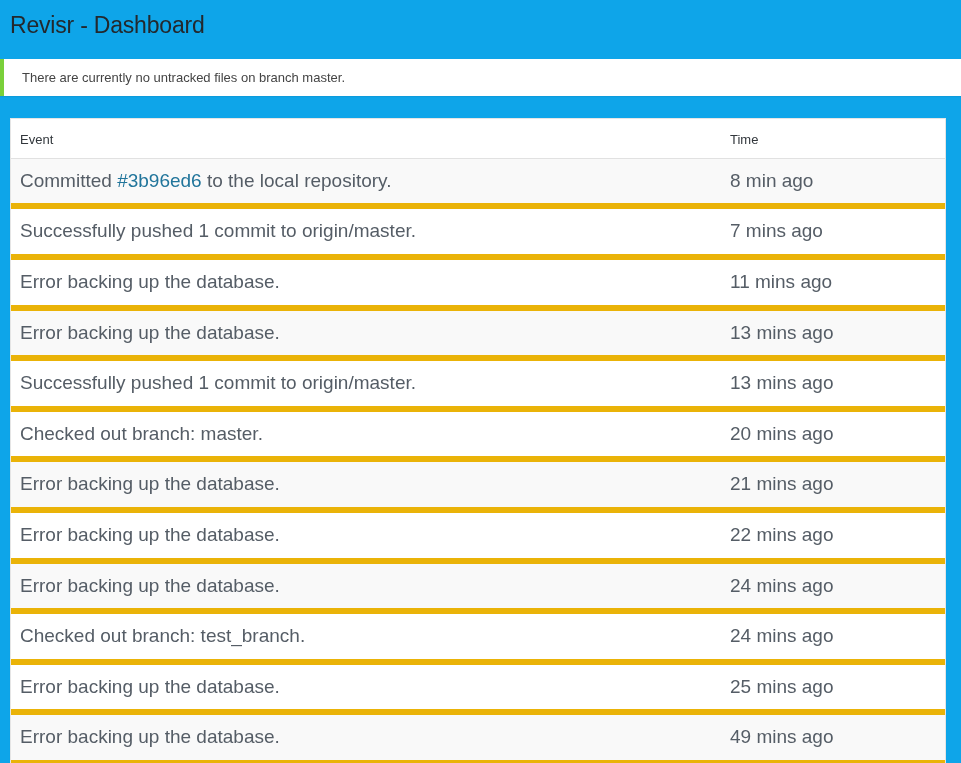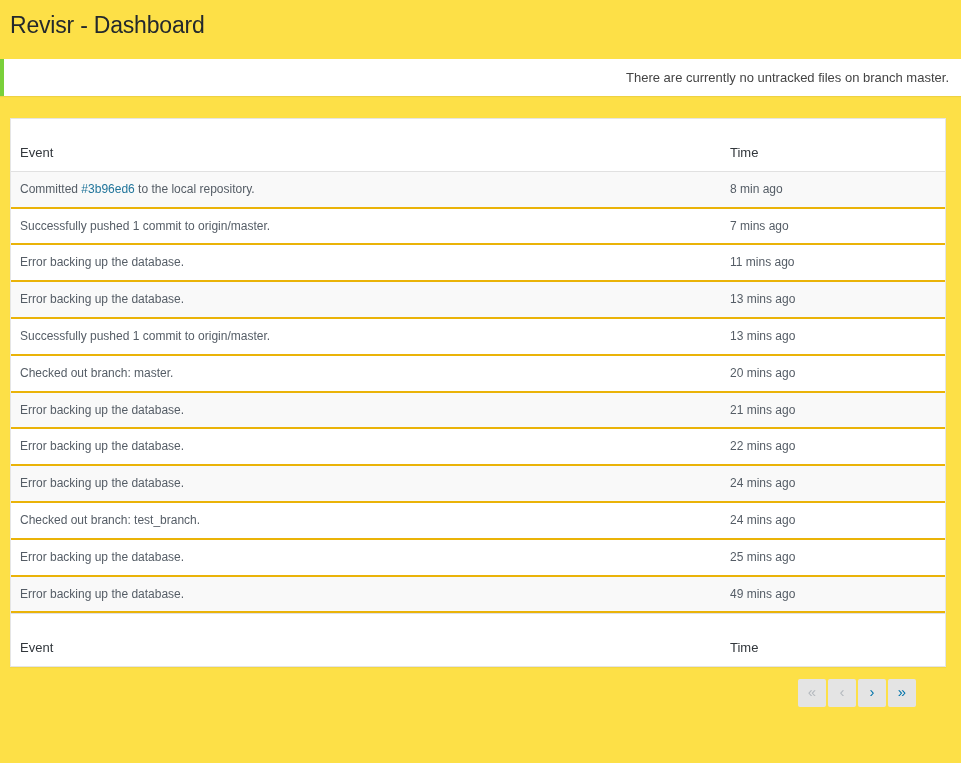--- a/index.html
+++ b/index.html
@@ -8,21 +8,21 @@
     width: 961px; height: 763px;
     background: #f1f1f1;
     font-family: "Liberation Sans", sans-serif;
     -webkit-font-smoothing: antialiased;
   }
   #wrap {
     position: relative;
     width: 961px;
     height: 763px;
     overflow: hidden;
-    background: #fde047;
+    background: #0ea5e9;
   }
 
   
   .page-title {
     margin: 0;
     padding: 11px 10px 10px 10px;
     font-size: 23px;
     font-weight: 400;
     line-height: 29px;
     color: #23282d;
@@ -32,21 +32,20 @@
   
   .notice {
     background: #ffffff;
     border-left: 4px solid #7ad03a;
     margin: 9px 0 0 0;
     padding: 1px 12px;
     height: 37px;
     display: flex;
     align-items: center;
     box-shadow: 0 1px 1px 0 rgba(0,0,0,.06);
-    justify-content: flex-end;
   }
   .notice p {
     margin: 0;
     padding: 0 0 0 6px;
     font-size: 13px;
     line-height: 1.5;
     color: #444444;
   }
 
   
@@ -60,41 +59,41 @@
     background: #ffffff;
     border: 1px solid #e5e5e5;
     box-shadow: 0 1px 1px rgba(0,0,0,.04);
     table-layout: fixed;
   }
   table.wp-list-table th {
     text-align: left;
     font-size: 13px;
     font-weight: 400;
     color: #32373c;
-    padding: 26px 10px 9px 9px;
+    padding: 13px 10px 9px 9px;
     height: 33px;
     vertical-align: middle;
     background: #ffffff;
     border-bottom: 1px solid #e1e1e1;
     line-height: 1.3;
     margin-left: 25px;
   }
   table.wp-list-table tfoot th {
     border-bottom: none;
     border-top: 1px solid #e1e1e1;
     height: 35px;
   }
   table.wp-list-table td {
-    font-size: 12px;
+    font-size: 19px;
     color: #555d66;
     padding: 9px 10px 9px 9px;
     height: 35px;
     vertical-align: middle;
     line-height: 1.4;
-    border-bottom: 2px solid #eab308;
+    border-bottom: 6px solid #eab308;
   }
   table.wp-list-table tbody tr.alt td { background: #f9f9f9; }
   table.wp-list-table tbody tr:not(.alt) td { background: #ffffff; }
   col.col-event { width: 710px; }
   col.col-time  { width: 224px; }
   a.commit-link {
     color: #21759b;
     text-decoration: none;
   }
 

